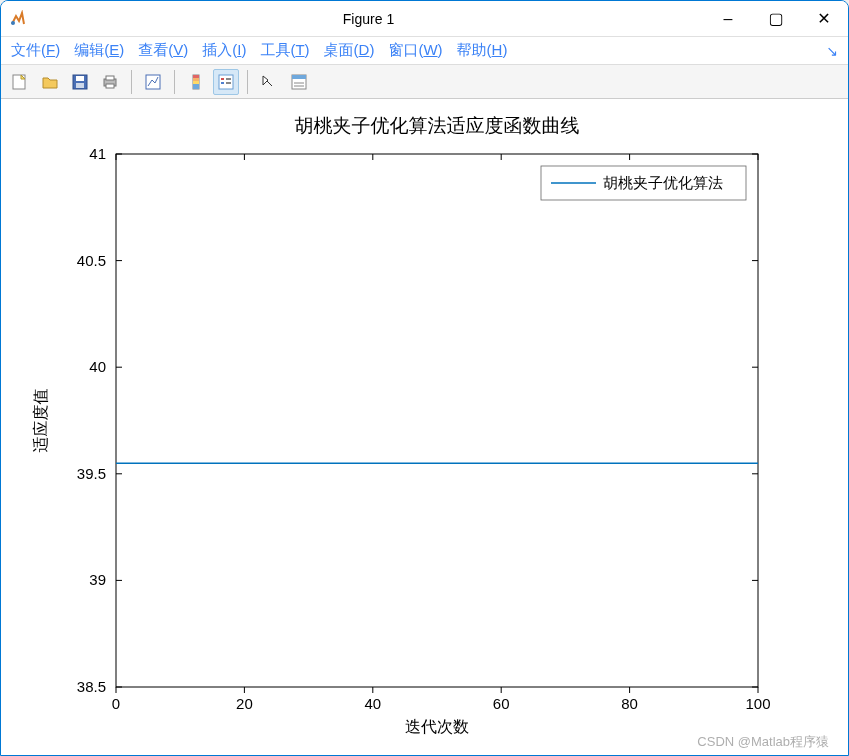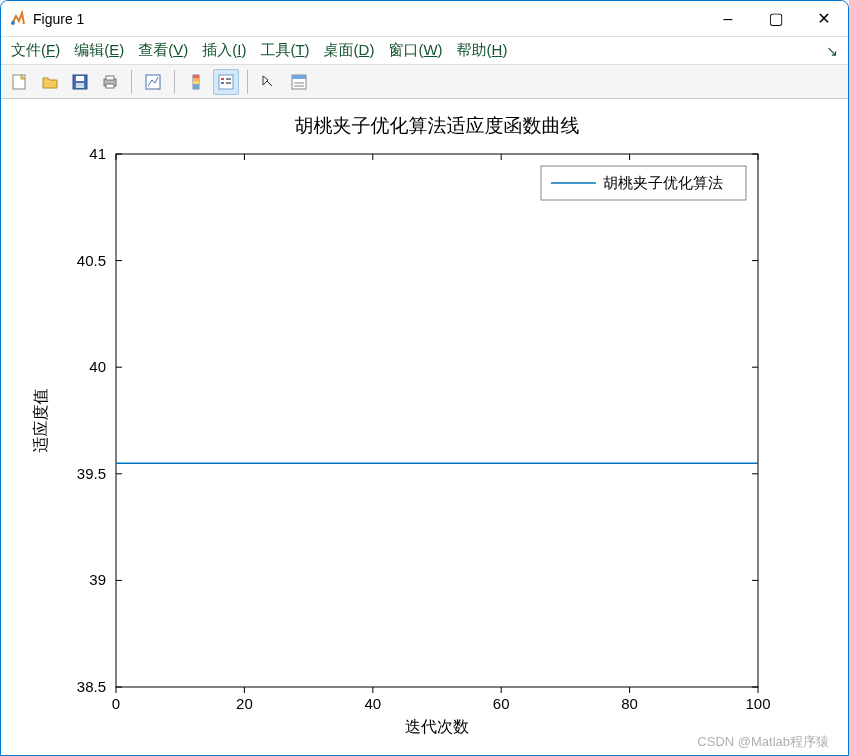--- a/index.html
+++ b/index.html
@@ -1,22 +1,22 @@
 <!DOCTYPE html>
 <html><head>
 <meta charset="utf-8">
 <style>
 * { box-sizing: border-box; margin: 0; padding: 0; }
 body { font-family: "Microsoft YaHei", Arial, sans-serif; background: #f0f0f0; width: 849px; height: 756px; overflow: hidden; position: relative; }
 .window { width: 849px; height: 756px; background: #fff; border: 1px solid #0078d4; border-radius: 8px 8px 0 0; overflow: hidden; display:flex; flex-direction:column; }
-.titlebar { height: 36px; background: #fff; display: flex; align-items: center; padding: 0 0 0 8px; border-bottom: 1px solid #e0e0e0; }
+.titlebar { height: 36px; background: #fff; display: flex; align-items: center; padding: 0 0 0 8px; border-bottom: 1px solid #e0e0e0; text-align: center; }
 .titlebar .icon { width: 18px; height: 18px; margin-right: 6px; }
 .titlebar .title { flex: 1; font-size: 14px; color: #000; }
 .titlebar .ctrl { width: 48px; height: 36px; display:flex; align-items:center; justify-content:center; font-size:16px; }
-.menubar { height: 28px; background:#fff; display:flex; align-items:center; padding: 4px 10px; gap: 14px; border-bottom:1px solid #ddd; font-size:15px; color:#14532d; }
+.menubar { height: 28px; background:#fff; display:flex; align-items:center; padding: 4px 10px; gap: 14px; border-bottom:1px solid #ddd; font-size:15px; color:#3b82f6; }
 .menubar .mi u { text-decoration: underline; }
 .menubar .arrow { margin-left:auto; font-size:14px; }
 .toolbar { height: 34px; background:#f5f5f5; border-bottom:1px solid #ccc; display:flex; align-items:center; padding:0 6px; gap:4px; }
 .toolbar .tbtn { width:26px; height:26px; display:flex; align-items:center; justify-content:center; border:1px solid transparent; border-radius:2px; }
 .toolbar .tbtn.active { background:#d6e8f7; border-color:#9ec7e6; }
 .toolbar .sep { width:1px; height:24px; background:#bbb; margin:0 4px; }
 .plotarea { flex:1; background:#fff; position:relative; }
 svg.chart { position:absolute; inset:0; }
 .watermark { position:absolute; right:19px; bottom:4px; font-size:13px; color:rgba(120,120,120,.6); font-family:Arial,sans-serif; }
 </style>

